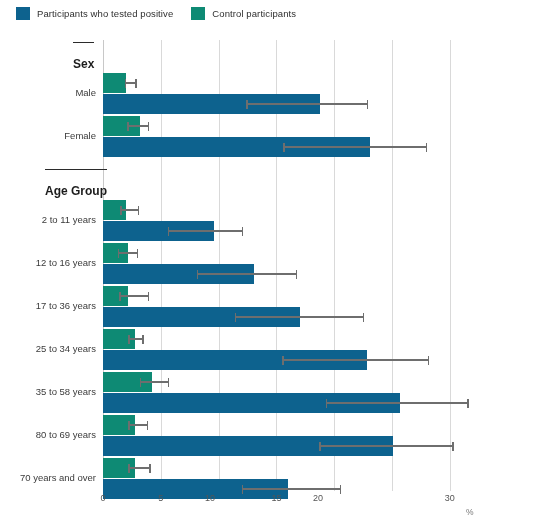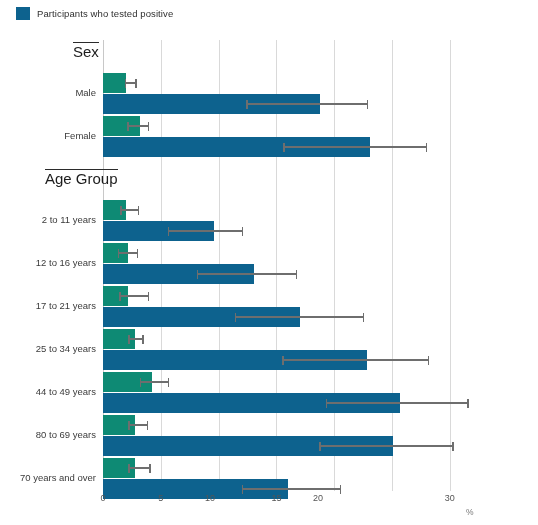--- a/index.html
+++ b/index.html
@@ -79,25 +79,25 @@
     left: 466px;
     top: 481px;
     font-size: 8.5px;
     color: #777777;
   }
 
   
   .section-head {
     position: absolute;
     left: 45px;
-    font-size: 15px;
-    font-weight: normal;
+    font-size: 12px;
+    font-weight: bold;
     color: #1c1c1c;
     border-top: 1.2px solid #2b2b2b;
-    padding-top: 0;
+    padding-top: 14px;
   }
   .section-head.sex   { left: 73px; top: 16px; }
   .section-head.age   { left: 45px; top: 143px; }
 
   
   .cat-row {
     position: absolute;
     left: 0;
     width: 538px;
   }
@@ -133,20 +133,24 @@
     background: #6e6e6e;
   }
 </style>
 </head>
 <body>
 
 <div id="legend">
   <div class="legend-item">
     <span class="legend-swatch" style="background:#0d628e"></span>
     <span class="legend-label">Participants who tested positive</span>
+  </div>
+  <div class="legend-item">
+    <span class="legend-swatch" style="background:#0e8a74"></span>
+    <span class="legend-label">Control participants</span>
   </div>
 </div>
 
 <div id="plot">
 
   <div id="grid">
       <div class="gridline axis0" style="left: 103px;"></div>
       <div class="gridline" style="left: 160.8px;"></div>
       <div class="gridline" style="left: 218.6px;"></div>
       <div class="gridline" style="left: 276.4px;"></div>
@@ -197,21 +201,21 @@
         <div class="bar control" style="top: 217px; width: 25.432px;"></div>
         <div class="bar positive" style="top: 238px; width: 151.436px;"></div>
         <div class="errbar" style="left: 118.028px; top: 226.3px; width: 18.496px;"></div>
         <div class="errcap" style="left: 118.028px; top: 222.5px;"></div>
         <div class="errcap" style="left: 136.524px; top: 222.5px;"></div>
         <div class="errbar" style="left: 196.636px; top: 247.3px; width: 99.416px;"></div>
         <div class="errcap" style="left: 196.636px; top: 243.5px;"></div>
         <div class="errcap" style="left: 296.052px; top: 243.5px;"></div>
       </div>
       <div class="cat-row" style="top: 0px;">
-        <div class="cat-label" style="top: 275px;">17 to 21 years</div>
+        <div class="cat-label" style="top: 275px;">17 to 36 years</div>
         <div class="bar control" style="top: 260px; width: 25.432px;"></div>
         <div class="bar positive" style="top: 281px; width: 196.52px;"></div>
         <div class="errbar" style="left: 119.184px; top: 269.3px; width: 28.9px;"></div>
         <div class="errcap" style="left: 119.184px; top: 265.5px;"></div>
         <div class="errcap" style="left: 148.084px; top: 265.5px;"></div>
         <div class="errbar" style="left: 234.784px; top: 290.3px; width: 128.316px;"></div>
         <div class="errcap" style="left: 234.784px; top: 286.5px;"></div>
         <div class="errcap" style="left: 363.1px; top: 286.5px;"></div>
       </div>
       <div class="cat-row" style="top: 0px;">
@@ -219,21 +223,21 @@
         <div class="bar control" style="top: 303px; width: 32.368px;"></div>
         <div class="bar positive" style="top: 324px; width: 263.568px;"></div>
         <div class="errbar" style="left: 128.432px; top: 312.3px; width: 13.872px;"></div>
         <div class="errcap" style="left: 128.432px; top: 308.5px;"></div>
         <div class="errcap" style="left: 142.304px; top: 308.5px;"></div>
         <div class="errbar" style="left: 282.18px; top: 333.3px; width: 145.656px;"></div>
         <div class="errcap" style="left: 282.18px; top: 329.5px;"></div>
         <div class="errcap" style="left: 427.836px; top: 329.5px;"></div>
       </div>
       <div class="cat-row" style="top: 0px;">
-        <div class="cat-label" style="top: 361px;">44 to 49 years</div>
+        <div class="cat-label" style="top: 361px;">35 to 58 years</div>
         <div class="bar control" style="top: 346px; width: 48.552px;"></div>
         <div class="bar positive" style="top: 367px; width: 297.092px;"></div>
         <div class="errbar" style="left: 139.992px; top: 355.3px; width: 27.744px;"></div>
         <div class="errcap" style="left: 139.992px; top: 351.5px;"></div>
         <div class="errcap" style="left: 167.736px; top: 351.5px;"></div>
         <div class="errbar" style="left: 326.108px; top: 376.3px; width: 141.032px;"></div>
         <div class="errcap" style="left: 326.108px; top: 372.5px;"></div>
         <div class="errcap" style="left: 467.14px; top: 372.5px;"></div>
       </div>
       <div class="cat-row" style="top: 0px;">

